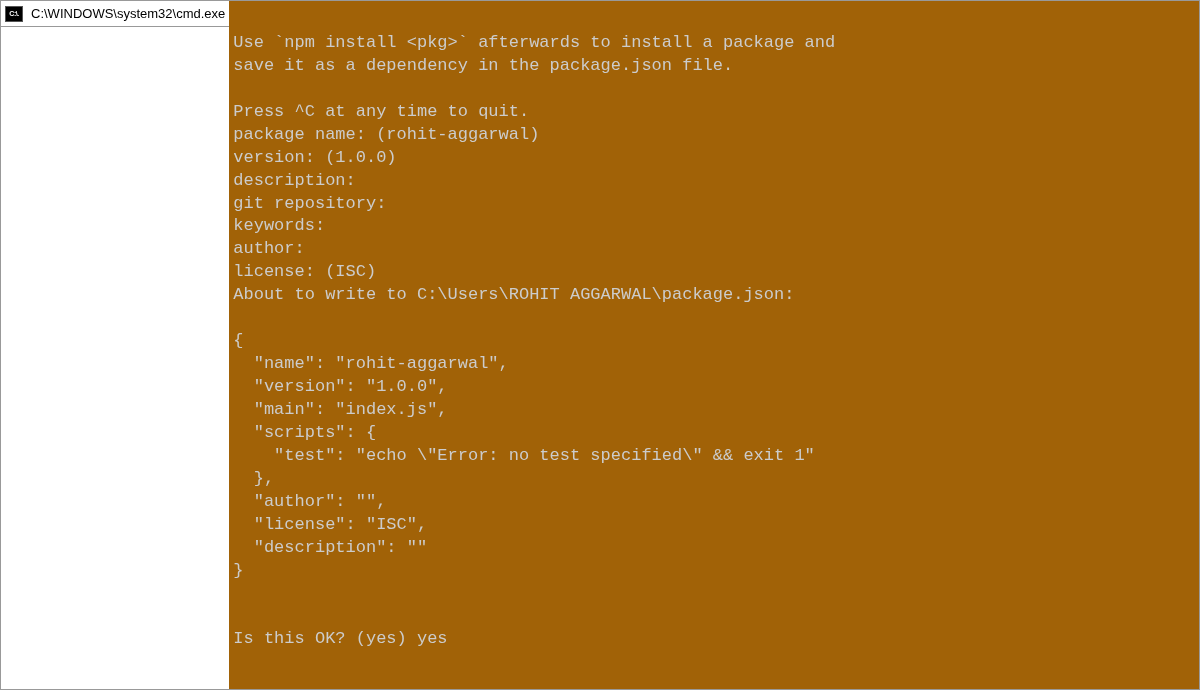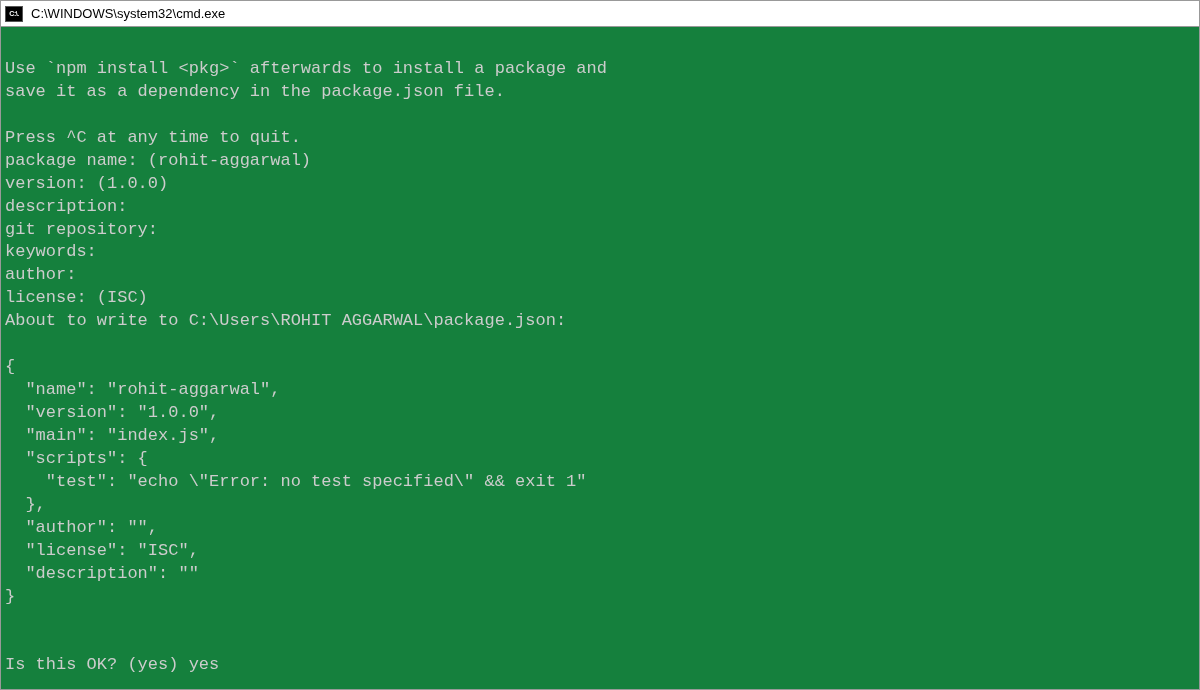--- a/index.html
+++ b/index.html
@@ -11,21 +11,21 @@
       background: #ffffff;
       font-family: Consolas, 'Courier New', monospace;
       width: 1200px;
       height: 690px;
       overflow: hidden;
     }
     .window {
       width: 100%;
       height: 100%;
       display: flex;
-      flex-direction: column;
+      flex-direction: row;
       border: 1px solid #999;
     }
     .title-bar {
       background: #ffffff;
       height: 26px;
       display: flex;
       align-items: center;
       padding: 0 4px;
       border-bottom: 1px solid #999;
     }
@@ -44,21 +44,21 @@
       font-family: Arial, sans-serif;
       letter-spacing: -0.5px;
     }
     .title-text {
       font-family: 'Segoe UI', Tahoma, Arial, sans-serif;
       font-size: 13px;
       color: #000;
     }
     .terminal {
       flex: 1;
-      background: #15803d;
+      background: #a16207;
       color: #cccccc;
       padding: 8px 4px 4px 4px;
       font-size: 17px;
       line-height: 1.35;
       white-space: pre;
       font-family: Consolas, 'Courier New', monospace;
       overflow: hidden;
     }
   </style>
 </head>

